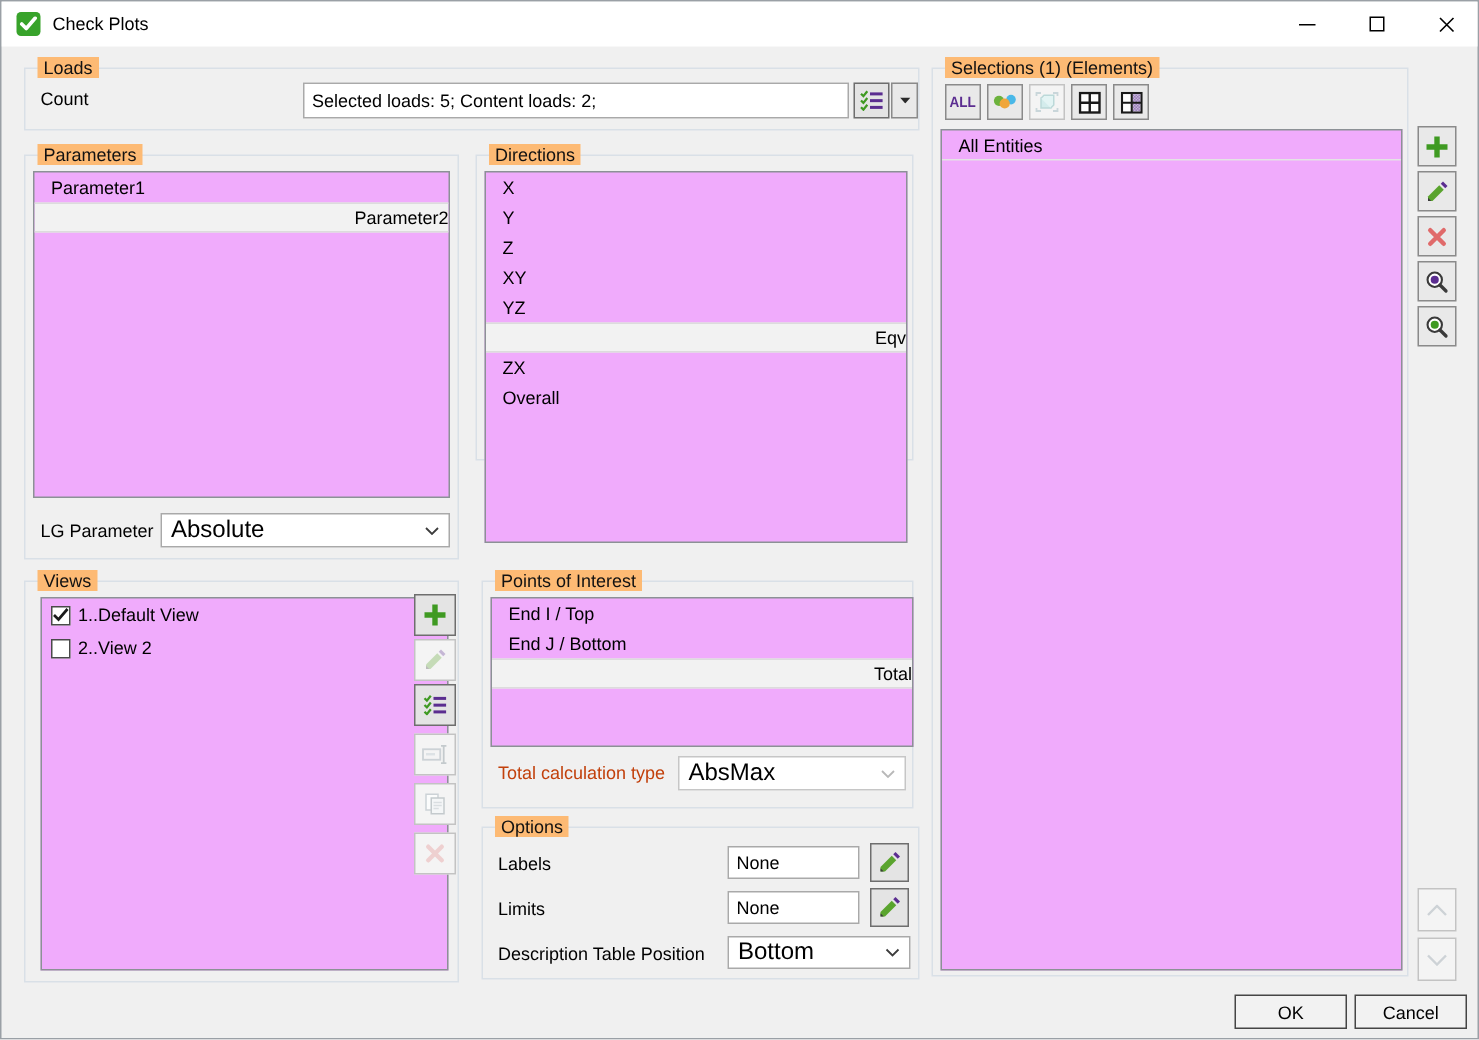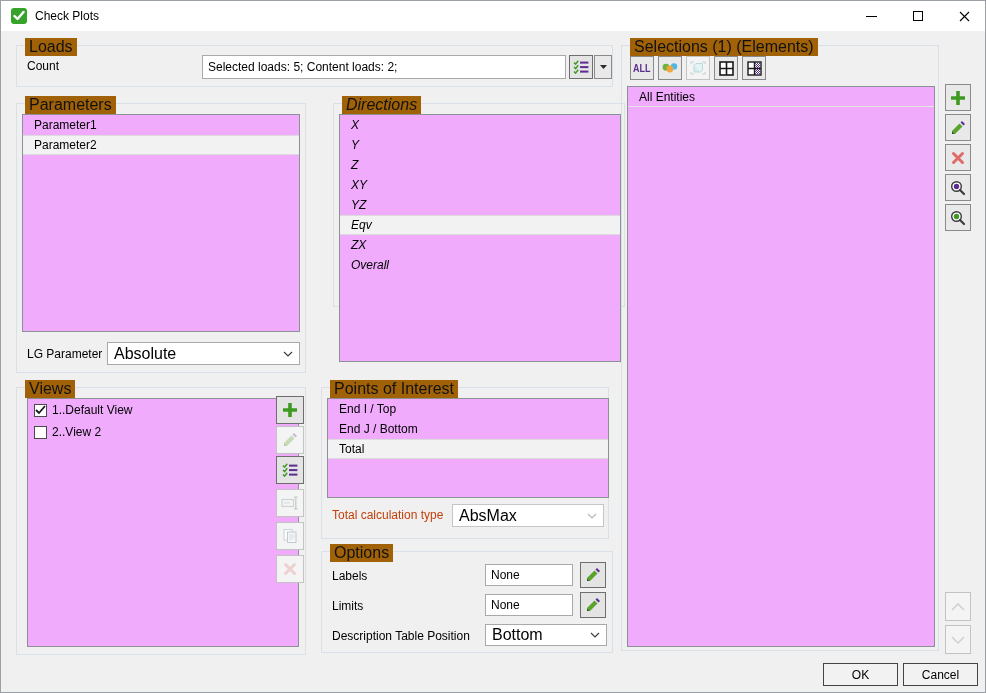--- a/index.html
+++ b/index.html
@@ -14,33 +14,33 @@
   .titlebar { position:absolute; left:0; top:0; width:986px; height:30px; background:#ffffff; }
   .title-icon { position:absolute; left:10px; top:7px; width:16px; height:16px; background:#38a32b; border-radius:3px; display:flex; align-items:center; justify-content:center; }
   .title-text { position:absolute; left:34px; top:8px; font-size:12px; color:#000; }
   .winbtn { position:absolute; top:0; width:44px; height:30px; display:flex; align-items:center; justify-content:center; background:transparent; }
   .winbtn.min { left:848px; } .winbtn.max { left:895px; } .winbtn.close { left:941px; }
   .min-glyph { width:11px; height:0; border-top:1px solid #000; }
   .max-glyph { width:10px; height:10px; border:1px solid #000; background:#fff; }
 
   
   .group { position:absolute; border:1px solid #d9e0e7; }
-  .legend { position:absolute; top:-8px; left:8px; background:#a16207; padding:0 4px; font-size:16px; color:#121212; white-space:nowrap; }
+  .legend { position:absolute; top:-8px; left:8px; background:#fdba74; padding:0 4px; font-size:12px; color:#121212; white-space:nowrap; }
 
   
   .tfield { position:absolute; background:#fff; border:1px solid #a9a9a9; display:flex; align-items:center; padding-left:5px; font-size:12px; overflow:hidden; white-space:nowrap; }
   .combo { position:absolute; background:#fff; border:1px solid #a9a9a9; display:flex; align-items:center; padding-left:6px; font-size:16px; }
   .combo .chev { position:absolute; right:6px; top:50%; transform:translateY(-50%); display:flex; }
   .combo.dim { border-color:#c6c6c6; }
   .label { position:absolute; font-size:12px; color:#000; white-space:nowrap; }
   .label.gray { color:#c2410c; }
 
   .listbox { position:absolute; background:#f0abfc; border:1px solid #8c9196; overflow:hidden; }
   .lrow { height:20px; line-height:18px; padding:1px 0 0 11px; font-size:12px; white-space:nowrap; }
-  .lrow.hl { background:#f2f2f2; border-top:1px solid #dcdcdc; border-bottom:1px solid #dcdcdc; padding-top:0; }
+  .lrow.hl { background:#f2f2f2; border-top:1px solid #dcdcdc; border-bottom:1px solid #dcdcdc; padding-top:0;text-align:right; }
 
   .vrow { height:22px; display:flex; align-items:center; padding-left:6px; font-size:12px; }
   .cbox { width:13px; height:13px; border:1px solid #4a4a4a; background:#fff; margin-right:5px; display:flex; align-items:center; justify-content:center; flex:0 0 auto; }
   .cbox svg { display:none; }
   .cbox.checked svg { display:block; }
 
   .sbtn { position:absolute; display:flex; align-items:center; justify-content:center; background:#e9e9e9; border:1px solid #8a8a8a; cursor:default; }
   .sbtn.strong { border-color:#6e6e6e; background:#e4e4e4; }
   .sbtn.disabled { background:#f4f4f4; border-color:#c3c3c3; }
 
@@ -104,21 +104,21 @@
     <div class="combo" style="left:90px; top:238px; width:193px; height:23px;">
       <span>Absolute</span>
       <span class="chev">
         <svg width="10" height="6" viewBox="0 0 10 6">
             <path d="M1 1l4 4 4-4" stroke="#3c3c3c" stroke-width="1.2" fill="none"></path>
           </svg>
       </span>
     </div>
   </div>
 
-  <div class="group" style="left:332px; top:102px; width:292px; height:204px;font-style:italic;">
+  <div class="group" style="left:316px; top:102px; width:292px; height:204px;">
     <div class="legend">Directions</div>
     <div class="listbox" style="left:5px; top:10px; width:282px; height:248px;">
       <div class="lrow">X</div>
       <div class="lrow">Y</div>
       <div class="lrow">Z</div>
       <div class="lrow">XY</div>
       <div class="lrow">YZ</div>
       <div class="lrow hl">Eqv</div>
       <div class="lrow">ZX</div>
       <div class="lrow">Overall</div>

